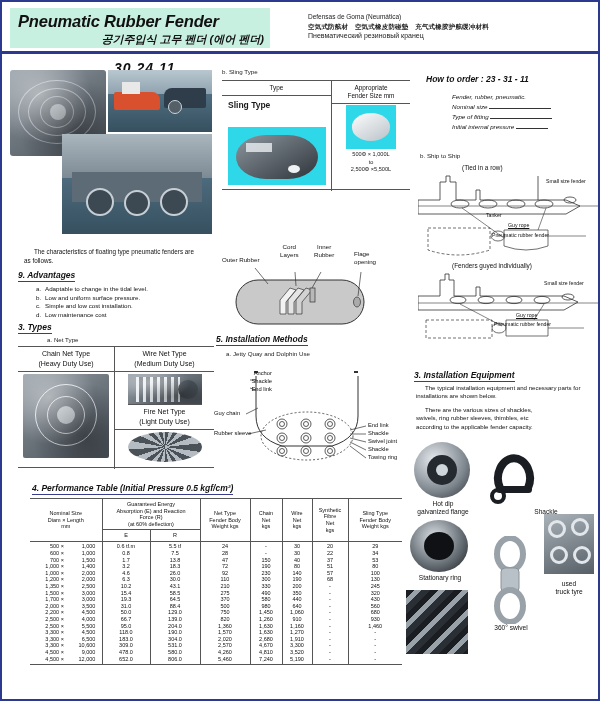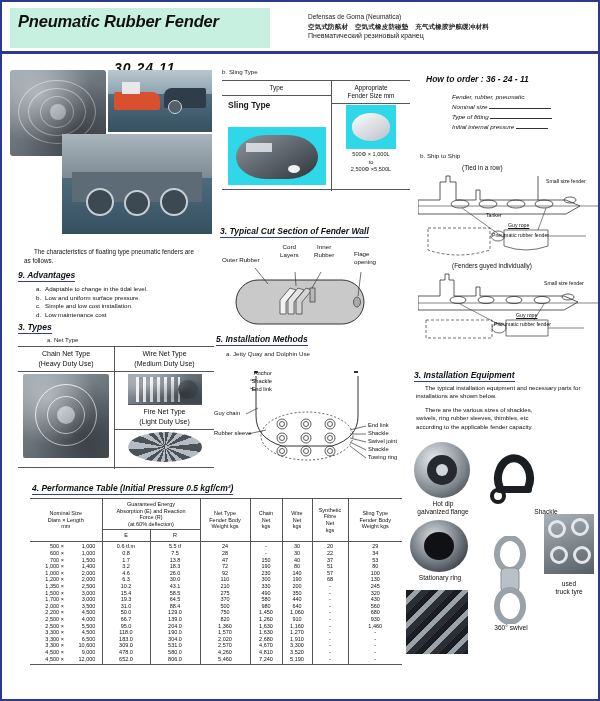--- a/index.html
+++ b/index.html
@@ -185,20 +185,21 @@
     line-height: 8.4px; color: #111; }
 </style>
 </head>
 <body>
 
 <div class="page">
 
   <div class="hdr">
     <div class="title-box">
       <div class="title-en">Pneumatic Rubber Fender</div>
+      <div class="title-ko">공기주입식 고무 펜더 (에어 펜더)</div>
     </div>
     <div class="hdr-langs">
       <div>Defensas de Goma (Neumática)</div>
       <div class="cjk">空気式防舷材　空気式橡皮防碰墊　充气式橡胶护舷缓冲材料</div>
       <div class="ru">Пневматический резиновый кранец</div>
     </div>
   </div>
   <div class="code-no">30 24 11</div>
 
   <div class="fender-photo photo">
@@ -292,21 +293,20 @@
              background:linear-gradient(150deg,#fdfdfd,#b9c2c9);"></div>
       </div>
       <div class="tiny" style="position:absolute;left:0;top:70px;width:78px;text-align:center;line-height:7.6px;">
         <span>500Φ × 1,000L</span><br>
         <span>to</span><br>
         <span>2,500Φ ×5,500L</span>
       </div>
     </div>
   </div>
 
-  <div class="cut-h sec-h">3.  Typical Cut Section of Fender Wall</div>
   <div class="cut-area">
     <svg width="192" height="86" viewBox="0 0 192 86">
       <path d="M38,38 h84 a22,22 0 0 1 0,44 h-84 a22,22 0 0 1 0,-44 z" fill="#c9c9c9" stroke="#333" stroke-width="1"></path>
       <path d="M70,46 l-10,12 v14 h6 v-12 l10,-12 z" fill="#f2f2f2" stroke="#333" stroke-width=".7"></path>
       <path d="M78,46 l-10,12 v14 h6 v-12 l10,-12 z" fill="#e4e4e4" stroke="#333" stroke-width=".7"></path>
       <path d="M86,46 l-10,12 v14 h6 v-12 l10,-12 z" fill="#d2d2d2" stroke="#333" stroke-width=".7"></path>
       <rect x="90" y="46" width="5" height="14" fill="#b8b8b8" stroke="#333" stroke-width=".7"></rect>
       <ellipse cx="137" cy="60" rx="3.5" ry="5" fill="#aaa" stroke="#333" stroke-width=".7"></ellipse>
       <line x1="35" y1="26" x2="48" y2="42" stroke="#333" stroke-width=".7"></line>
       <line x1="75" y1="30" x2="76" y2="44" stroke="#333" stroke-width=".7"></line>
@@ -607,21 +607,21 @@
             <td class="vline">7,240</td>
             <td class="vline">5,190</td>
             <td class="vline">-</td>
             <td class="vline">-</td>
           </tr>
         </tbody>
     </table>
     <div class="perf-bottom"></div>
   </div>
 
-  <div class="order-h">How to order : 36 - 24 - 11</div>
+  <div class="order-h">How to order : 23 - 31 - 11</div>
   <div class="order-list">
     <div>Fender, rubber, pneumatic.</div>
     <div><span>Nominal size</span> <span class="ul-line" style="width:62px;"></span></div>
     <div><span>Type of fitting</span> <span class="ul-line" style="width:62px;"></span></div>
     <div><span>Initial internal pressure</span> <span class="ul-line" style="width:32px;"></span></div>
   </div>
 
   <div class="s2s-lbl sub-lbl">b.   Ship to Ship</div>
 
   <div class="s2s1">

